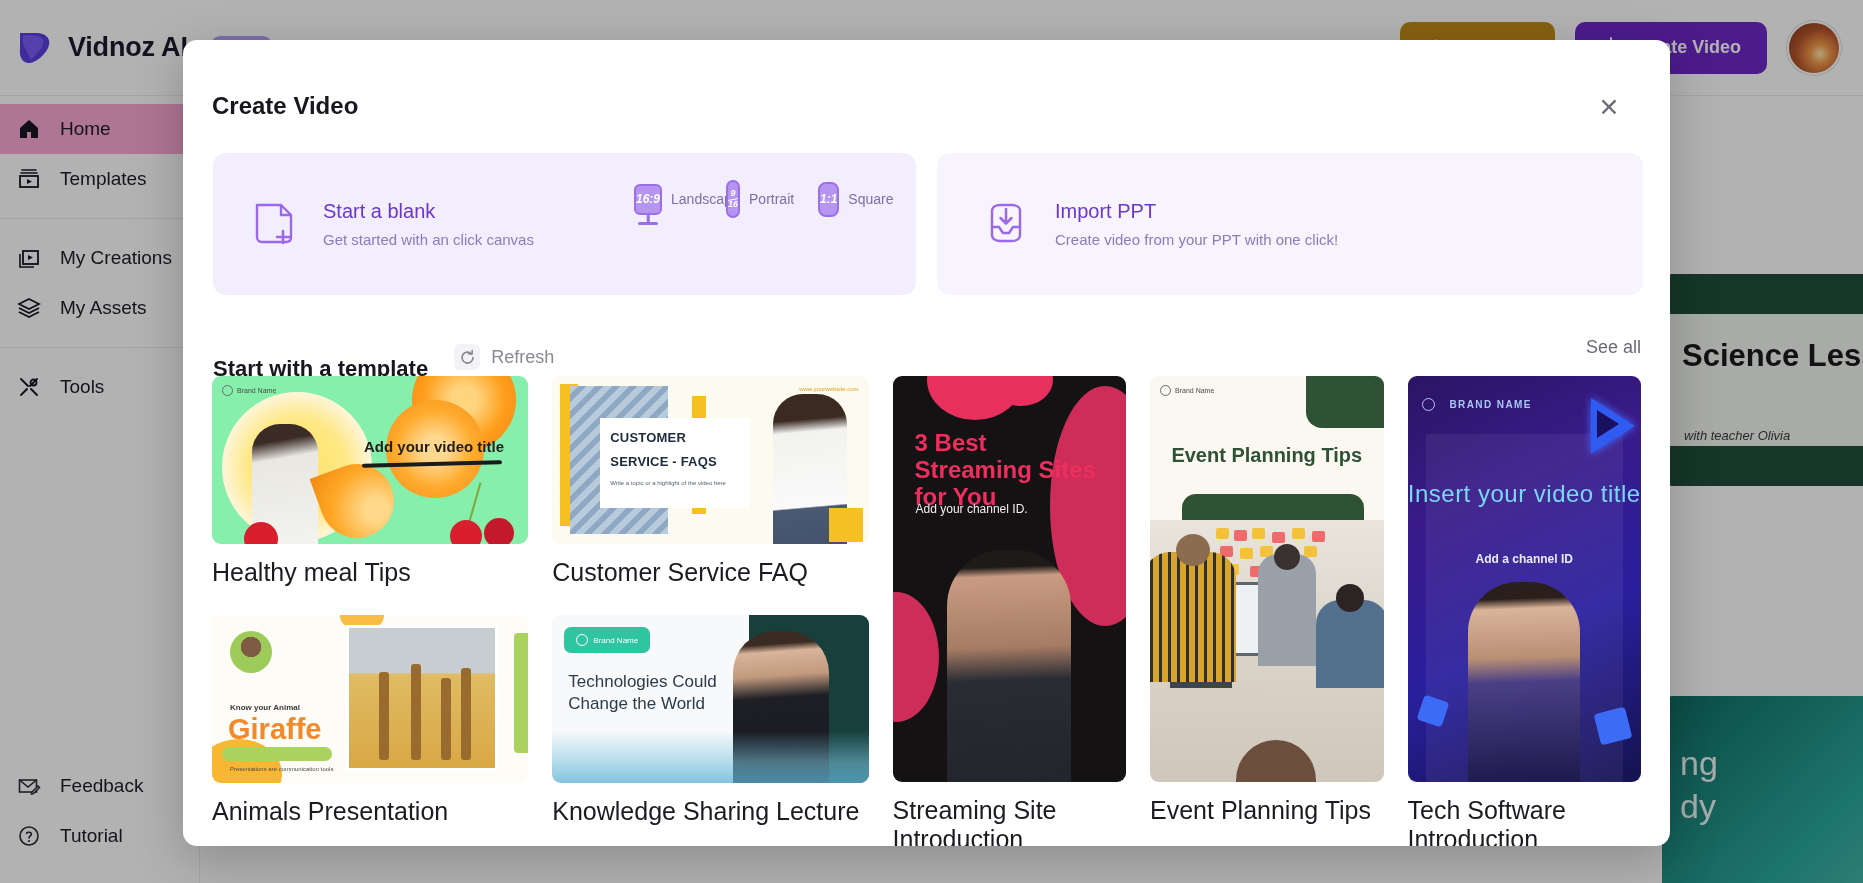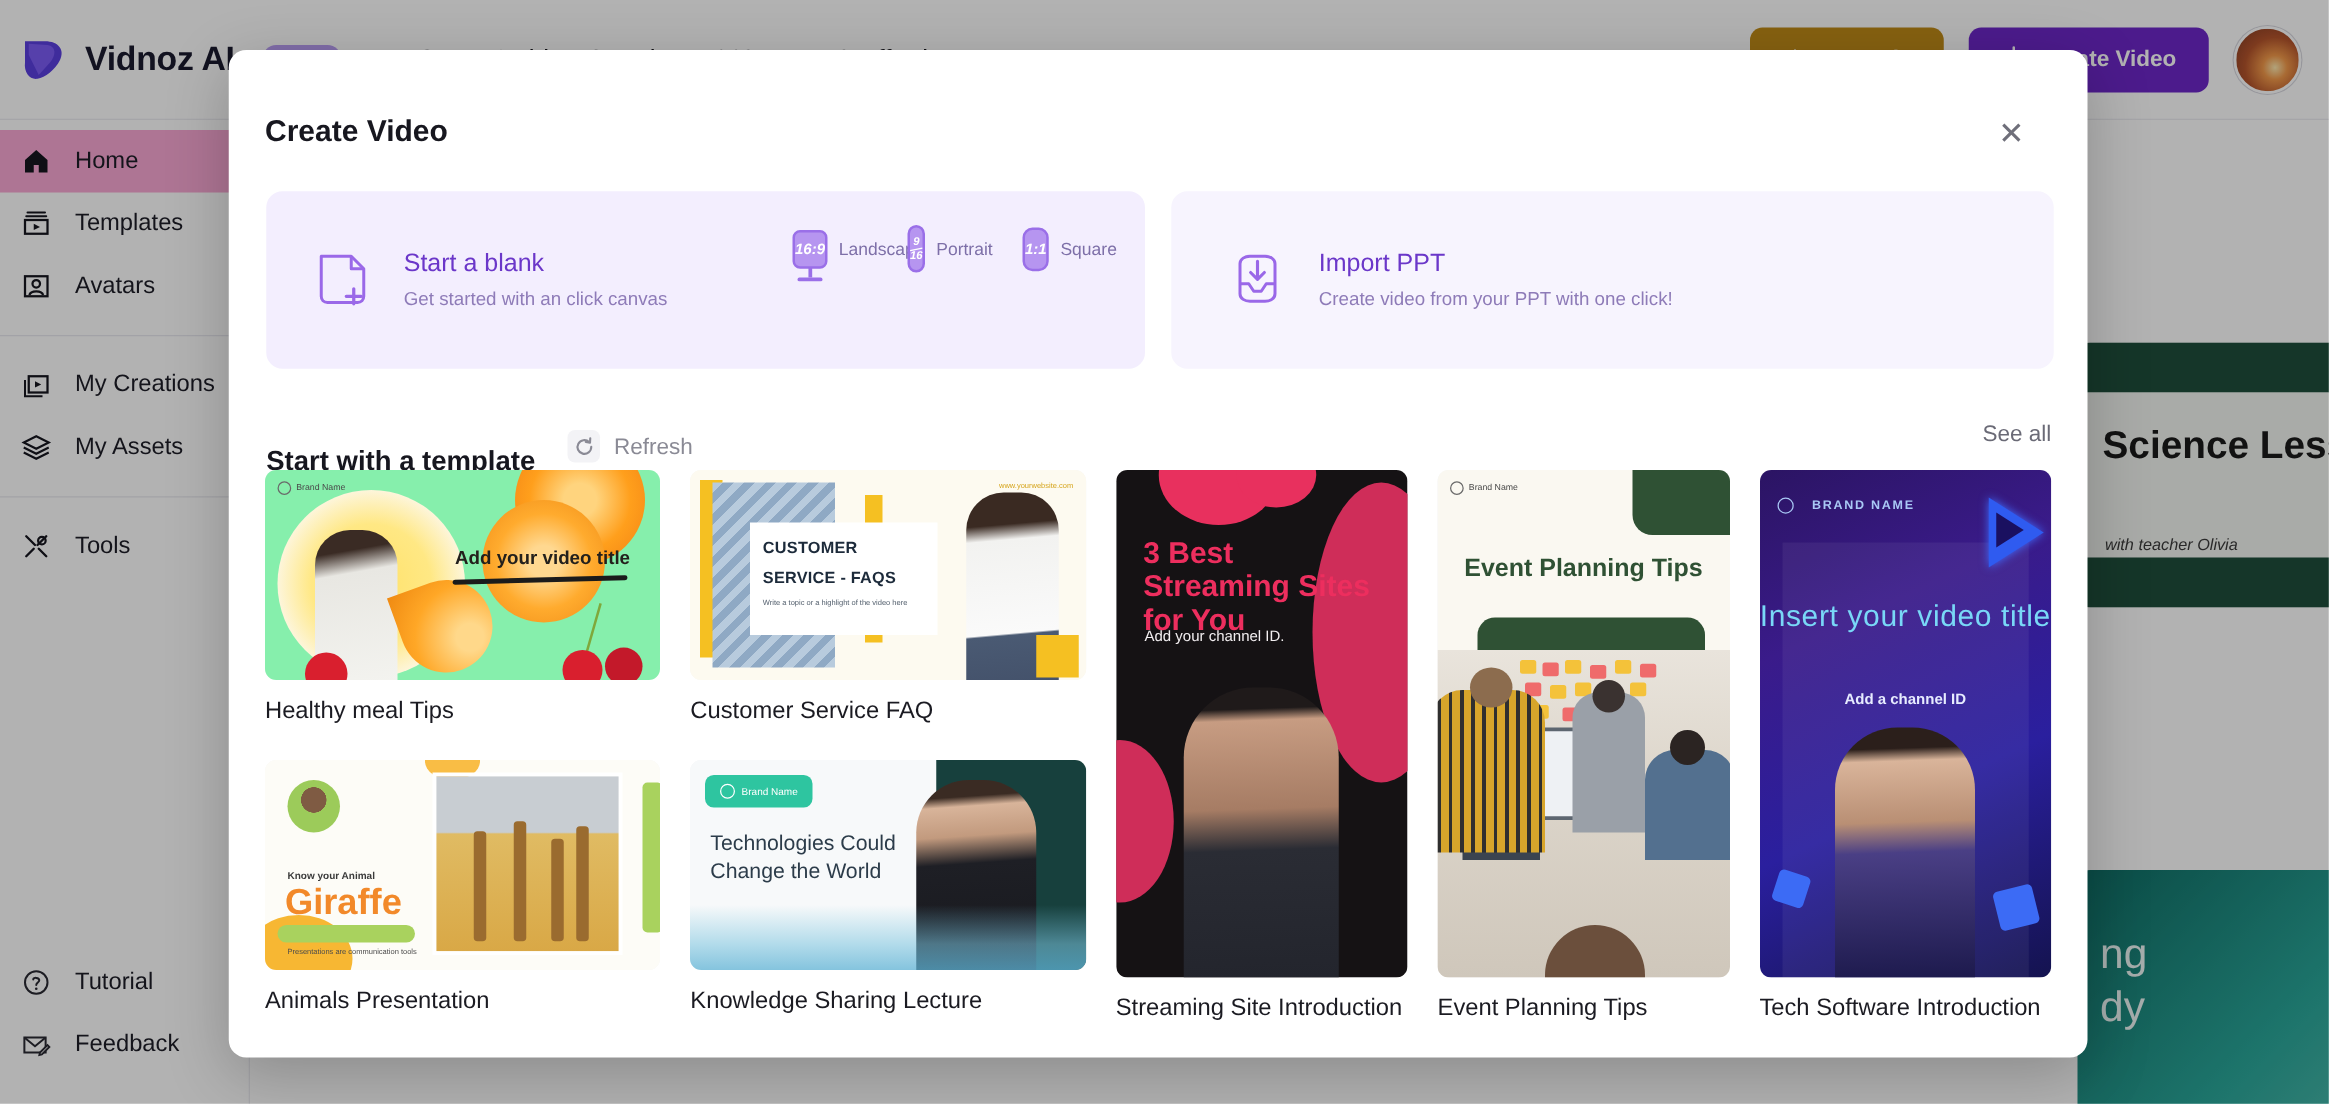--- a/index.html
+++ b/index.html
@@ -252,21 +252,21 @@
   .card { position: relative; }
   .thumb-wide {
     width: 100%; height: 168px; border-radius: 9px; overflow: hidden; position: relative;
     background: #f6f6f6;
   }
   .thumb-tall {
     width: 100%; height: 406px; border-radius: 9px; overflow: hidden; position: relative;
     background: #f6f6f6;
   }
   .card-label {
-    margin-top: 14px; font-size: 19px; color: #1b1b22;
+    margin-top: 14px; font-size: 25px; color: #1b1b22;
   }
   .row2 { margin-top: 28px; }
 
   
   .a-meal { position:absolute; inset:0; background:#86efac; }
   .a-meal .glow { position:absolute; left:10px; top:16px; width:150px; height:150px; border-radius:50%;
     background: radial-gradient(circle, #ffe169 0%, #ffe884 45%, #fdf6df 72%, rgba(255,255,255,0) 76%); }
   .a-meal .orange1 { position:absolute; right:12px; top:-28px; width:104px; height:104px; border-radius:50%;
     background: radial-gradient(circle, #ffd47e 18%, #ff9f1c 55%, #f07f13 100%); }
   .a-meal .orange2 { position:absolute; right:44px; top:24px; width:98px; height:98px; border-radius:50%;
@@ -439,30 +439,20 @@
     <div class="nav-item">
       <span class="nav-icon">
         <svg width="24" height="24" viewBox="0 0 24 24">
           <path d="M5 3 H19 M4 6 H20" stroke="#16161f" stroke-width="1.6" stroke-linecap="round"></path>
           <rect x="3" y="9" width="18" height="11" fill="none" stroke="#16161f" stroke-width="1.8"></rect>
           <path d="M10 12 L15 14.5 L10 17 Z" fill="#16161f"></path>
         </svg>
       </span>
       <span>Templates</span>
     </div>
-    <div class="nav-item">
-      <span class="nav-icon">
-        <svg width="24" height="24" viewBox="0 0 24 24">
-          <rect x="3" y="4" width="18" height="16" fill="none" stroke="#16161f" stroke-width="1.8"></rect>
-          <circle cx="12" cy="10" r="3" fill="none" stroke="#16161f" stroke-width="1.8"></circle>
-          <path d="M6.5 19 C7.5 15 16.5 15 17.5 19" fill="none" stroke="#16161f" stroke-width="1.8"></path>
-        </svg>
-      </span>
-      <span>Avatars</span>
-    </div>
 
     <div class="nav-sep"></div>
 
     <div class="nav-item">
       <span class="nav-icon">
         <svg width="24" height="24" viewBox="0 0 24 24">
           <rect x="6" y="5" width="15" height="13" fill="none" stroke="#16161f" stroke-width="1.8"></rect>
           <path d="M3 8 V21 H17" fill="none" stroke="#16161f" stroke-width="1.6"></path>
           <path d="M11 9 L16 11.5 L11 14 Z" fill="#16161f"></path>
         </svg>
@@ -490,36 +480,36 @@
           <circle cx="16.5" cy="7.5" r="3" fill="none" stroke="#16161f" stroke-width="1.8"></circle>
         </svg>
       </span>
       <span>Tools</span>
     </div>
 
     <div class="sidebar-bottom">
       <div class="nav-item">
         <span class="nav-icon">
           <svg width="24" height="24" viewBox="0 0 24 24">
+            <rect x="2.5" y="6" width="17" height="12" fill="none" stroke="#2a2a33" stroke-width="1.6"></rect>
+            <path d="M2.5 6 L11 13 L19.5 6" fill="none" stroke="#2a2a33" stroke-width="1.6"></path>
+            <path d="M15 18 L21 12 L22.5 13.5 L16.5 19.5 L14.5 20 Z" fill="#fff" stroke="#2a2a33" stroke-width="1.5"></path>
+          </svg>
+        </span>
+        <span>Feedback</span>
+      </div>
+      <div class="nav-item">
+        <span class="nav-icon">
+          <svg width="24" height="24" viewBox="0 0 24 24">
             <circle cx="12" cy="12" r="9" fill="none" stroke="#2a2a33" stroke-width="1.6"></circle>
             <path d="M9.6 9.5 C9.6 7.8 14.4 7.8 14.4 10.2 C14.4 12 12 12 12 14" fill="none" stroke="#2a2a33" stroke-width="1.6" stroke-linecap="round"></path>
             <circle cx="12" cy="17" r="1.05" fill="#2a2a33"></circle>
           </svg>
         </span>
         <span>Tutorial</span>
-      </div>
-      <div class="nav-item">
-        <span class="nav-icon">
-          <svg width="24" height="24" viewBox="0 0 24 24">
-            <rect x="2.5" y="6" width="17" height="12" fill="none" stroke="#2a2a33" stroke-width="1.6"></rect>
-            <path d="M2.5 6 L11 13 L19.5 6" fill="none" stroke="#2a2a33" stroke-width="1.6"></path>
-            <path d="M15 18 L21 12 L22.5 13.5 L16.5 19.5 L14.5 20 Z" fill="#fff" stroke="#2a2a33" stroke-width="1.5"></path>
-          </svg>
-        </span>
-        <span>Feedback</span>
       </div>
     </div>
   </div>
 
   <div class="main-bg">
     <button class="explore-btn">
       <span>Explore more</span>
     </button>
 
     <div class="bg-card-science">

